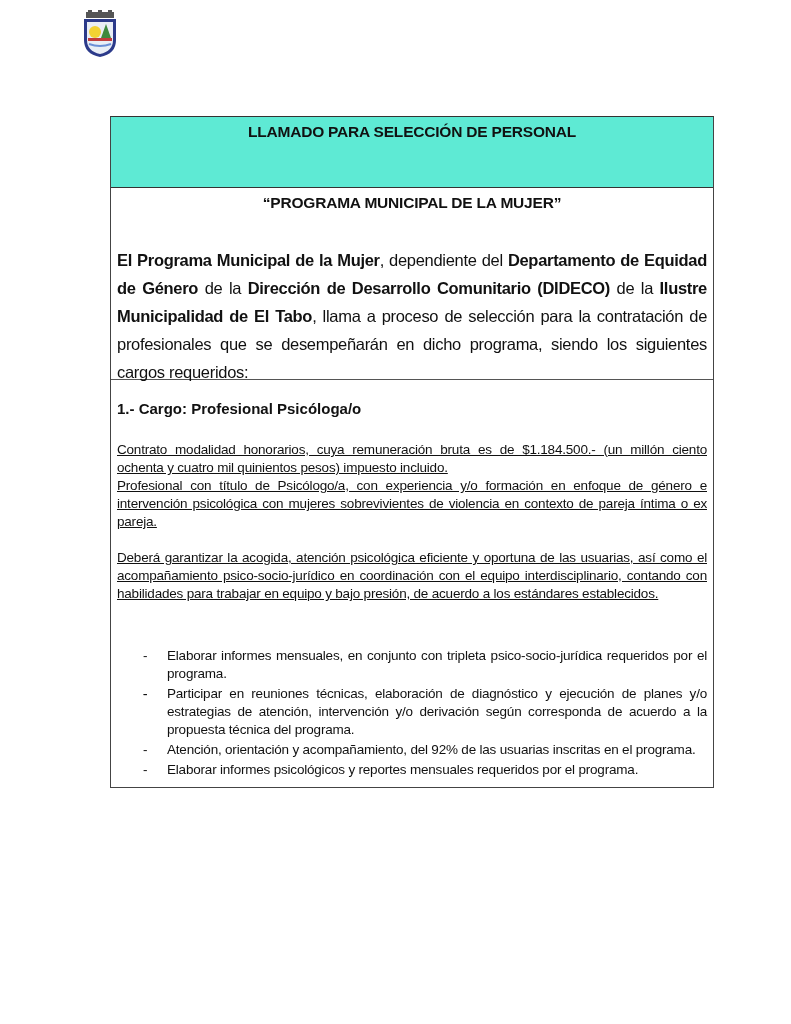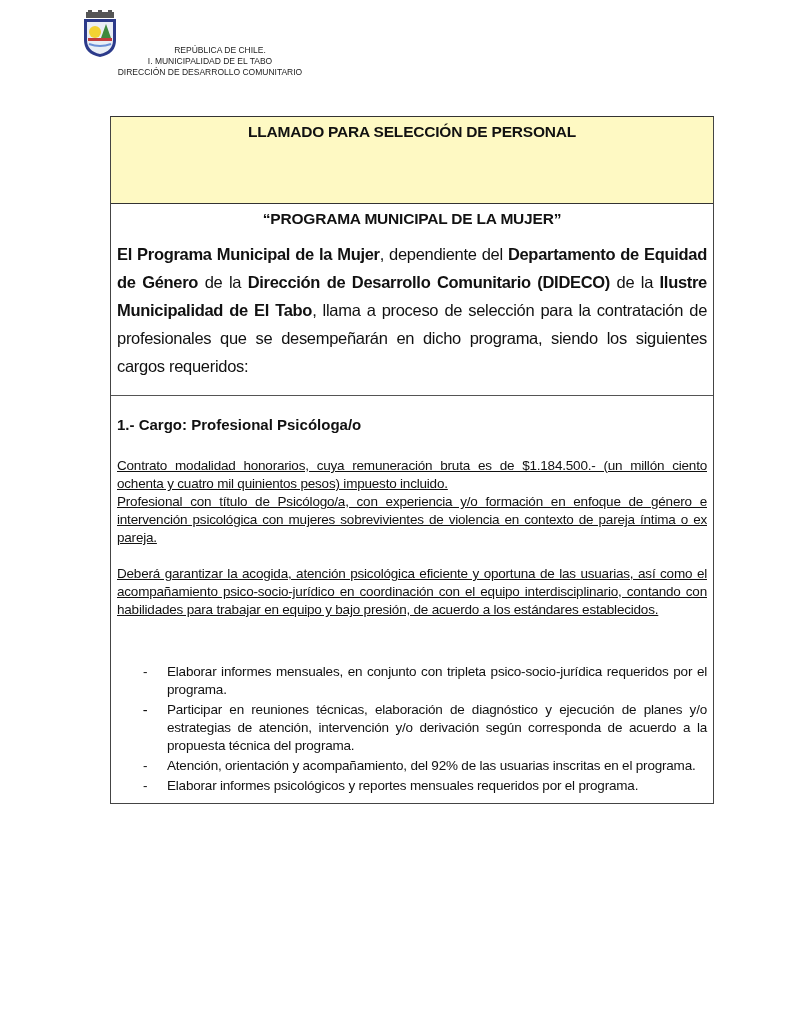--- a/index.html
+++ b/index.html
@@ -7,25 +7,25 @@
          font-family: "Liberation Sans", sans-serif; color: #111; }
 
   .header { position: absolute; left: 0; top: 0; width: 791px; height: 100px; }
   .logo { position: absolute; left: 80px; top: 10px; width: 40px; height: 48px; }
   .header-lines { position: absolute; left: 100px; top: 45px; width: 220px;
                   text-align: center; font-size: 8.5px; line-height: 11px; color: #222; }
   .header-lines div:nth-child(1) { padding-left: 20px; }
 
   .doc-table { position: absolute; left: 110px; top: 116px; width: 604px;
                border: 1px solid #444; border-top: 1px solid #333; box-sizing: border-box; }
-  .blue-head { background: #fef9c3; height: 87px; border-bottom: 1.5px solid #333;
+  .blue-head { background: #5eead4; height: 71px; border-bottom: 1.5px solid #333;
                text-align: center; font-weight: bold; font-size: 15.5px; padding-top: 6px;
                box-sizing: border-box; letter-spacing: -0.2px; }
   .intro { height: 192px; border-bottom: 1.5px solid #555; padding: 6px 6px 0 6px; box-sizing: border-box; }
-  .program-title { text-align: center; font-weight: bold; font-size: 15.5px; margin-bottom: 12px; letter-spacing: -0.2px; }
+  .program-title { text-align: center; font-weight: bold; font-size: 15.5px; margin-bottom: 34px; letter-spacing: -0.2px; }
   .intro-text { font-size: 16.5px; line-height: 28px; text-align: justify; letter-spacing: -0.3px; }
   .intro-text b { font-weight: bold; }
 
   .section { padding: 20px 6px 6px 6px; font-size: 13.5px; line-height: 18px; }
   .cargo-title { font-weight: bold; font-size: 15px; margin-bottom: 23px; }
   .para { text-align: justify; margin: 0; letter-spacing: -0.2px; text-decoration: underline; }
   .gap { height: 18px; }
   .funcs-intro { line-height: 21px; }
   ul.funcs { list-style: none; margin: 26px 0 0 0; padding: 0; }
   ul.funcs li { position: relative; padding-left: 50px; text-align: justify; margin-bottom: 2px; letter-spacing: -0.2px; }
@@ -40,25 +40,20 @@
     <rect x="8" y="0" width="4" height="4" fill="#555"></rect>
       <rect x="18" y="0" width="4" height="4" fill="#555"></rect>
       <rect x="28" y="0" width="4" height="4" fill="#555"></rect>
     <path d="M4 9 H36 V30 Q36 44 20 47 Q4 44 4 30 Z" fill="#2b3a8a"></path>
     <path d="M7 12 H33 V30 Q33 41 20 44 Q7 41 7 30 Z" fill="#e9eef6"></path>
     <circle cx="15" cy="22" r="6" fill="#f2d233"></circle>
     <path d="M26 14 L31 28 L21 28 Z" fill="#3d8a3d"></path>
     <rect x="8" y="28" width="24" height="3" fill="#c23b3b"></rect>
     <path d="M9 34 Q20 38 31 34" stroke="#6b8fd6" stroke-width="2" fill="none"></path>
   </svg>
-  <div class="header-lines">
-    <div>REPÚBLICA DE CHILE.</div>
-    <div>I. MUNICIPALIDAD DE EL TABO</div>
-    <div>DIRECCIÓN DE DESARROLLO COMUNITARIO</div>
-  </div>
 </div>
 
 <div class="doc-table">
   <div class="blue-head">LLAMADO PARA SELECCIÓN DE PERSONAL</div>
 
   <div class="intro">
     <div class="program-title">“PROGRAMA MUNICIPAL DE LA MUJER”</div>
     <div class="intro-text"><b>El Programa Municipal de la Mujer</b><span>, dependiente del </span><b>Departamento de Equidad de Género</b><span> de la </span><b>Dirección de Desarrollo Comunitario (DIDECO)</b><span> de la </span><b>Ilustre Municipalidad de El Tabo</b><span>, llama a proceso de selección para la contratación de profesionales que se desempeñarán en dicho programa, siendo los siguientes cargos requeridos:</span></div>
   </div>
 

